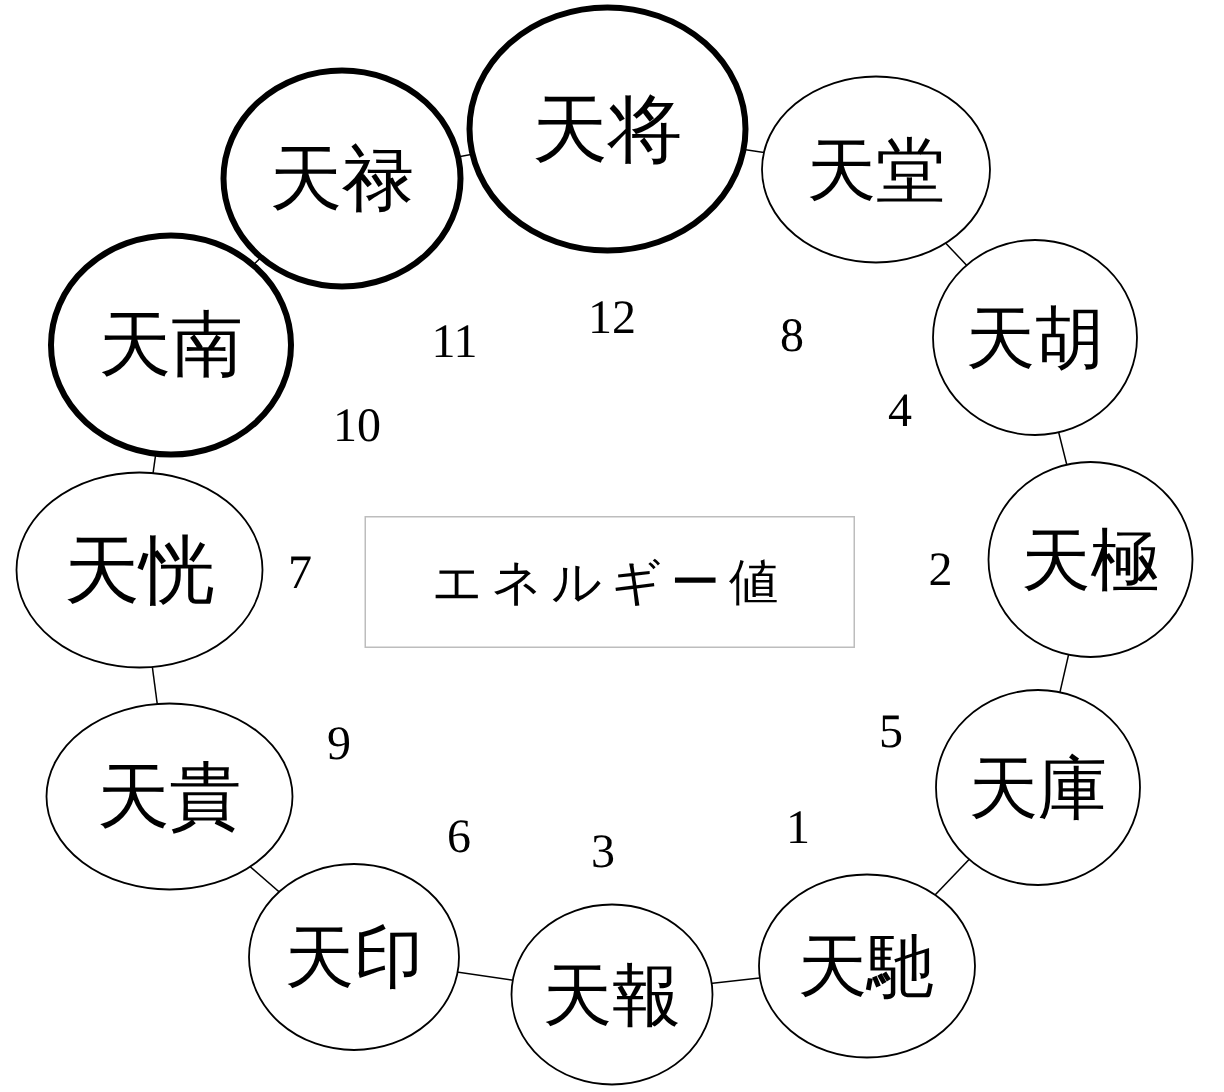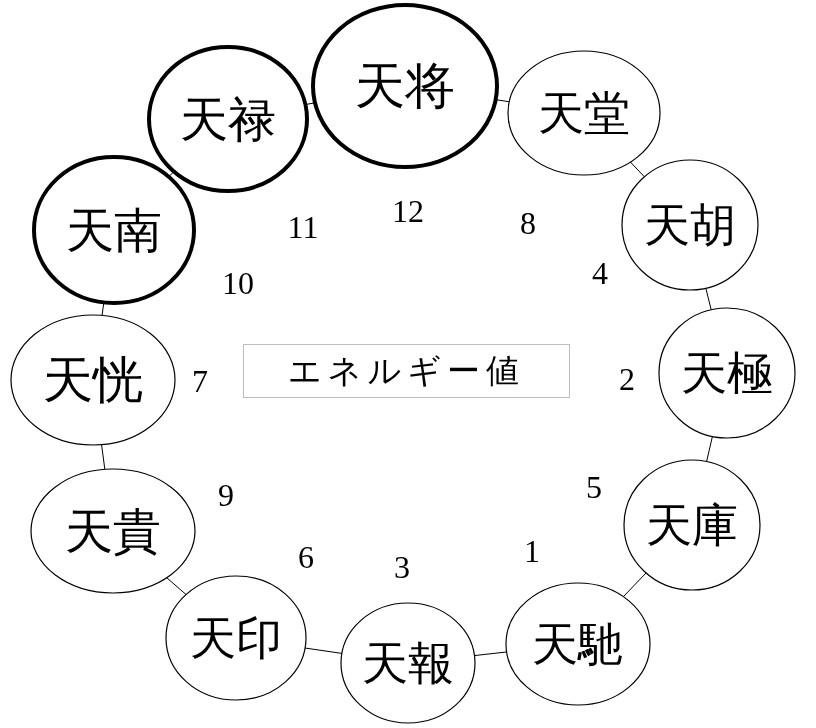--- a/index.html
+++ b/index.html
@@ -2,21 +2,21 @@
 <html><head>
   <meta charset="utf-8">
   <style>
     html, body { margin: 0; padding: 0; background: #ffffff; }
     body { width: 816px; height: 728px; position: relative; overflow: hidden;
            font-family: "DejaVu Serif", "Liberation Serif", serif; }
     svg { position: absolute; left: 0; top: 0; }
     .node-label { font-family: "DejaVu Serif", "Liberation Serif", serif; fill: #000; }
     .num { font-family: "Liberation Serif", "DejaVu Serif", serif; fill: #000; }
     .center-box {
-      position: absolute; left: 243px; top: 344px; width: 327px; height: 54px;
+      position: absolute; left: 243px; top: 344px; width: 327px; height: 88px;
       border: 1px solid #bdbdbd; box-sizing: border-box; background: #fff;
       display: flex; align-items: center; justify-content: center;
       font-family: "DejaVu Serif", "Liberation Serif", serif; font-size: 33px;
       letter-spacing: 6px; color: #000;
     }
   </style>
 </head>
 <body>
 
 <svg id="diagram-svg" width="816" height="728" viewBox="0 0 816 728" xmlns="http://www.w3.org/2000/svg">

